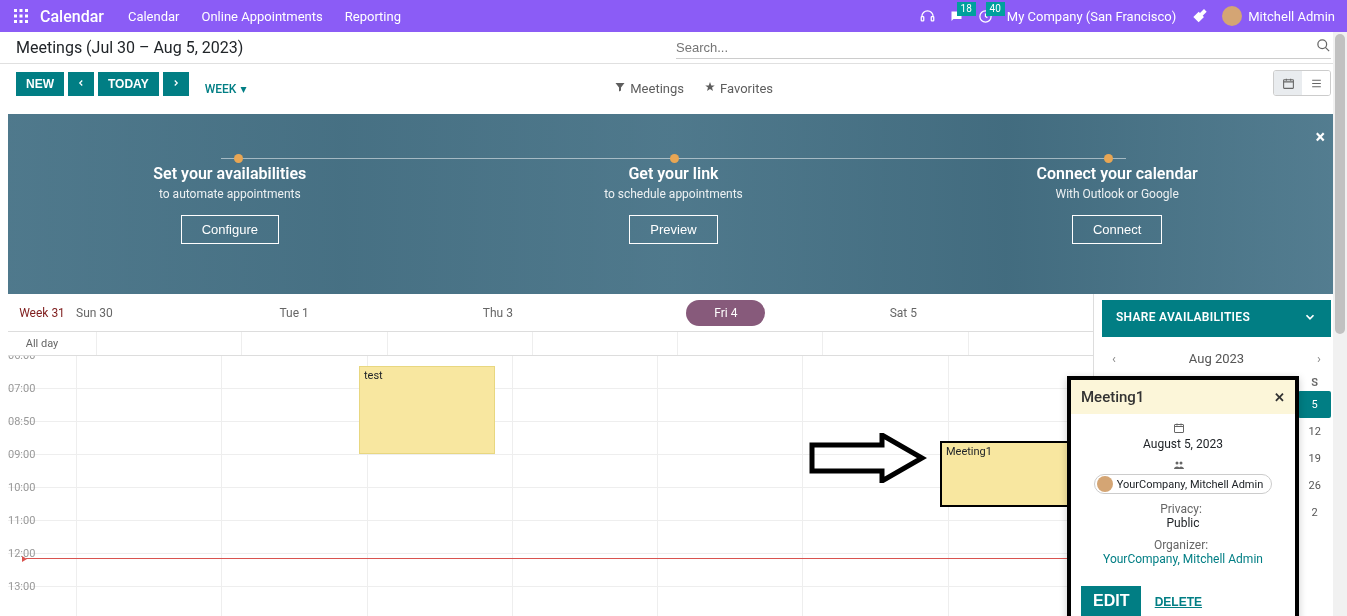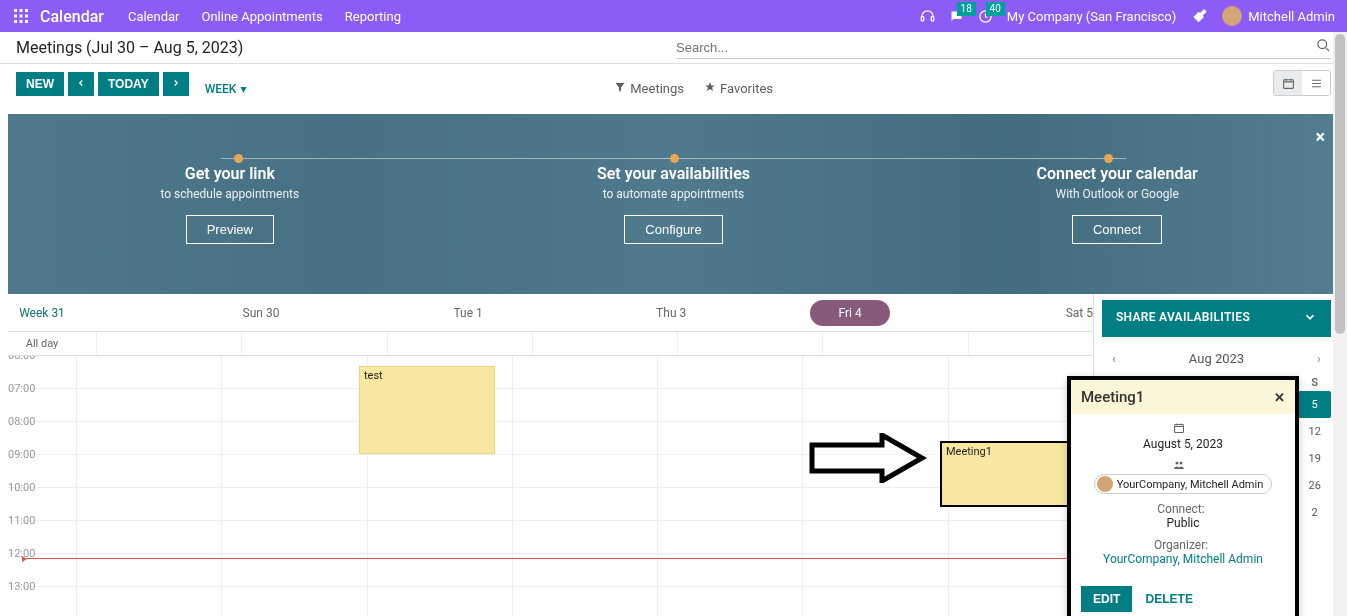--- a/index.html
+++ b/index.html
@@ -50,22 +50,22 @@
 .banner .progress-line { position: absolute; top: 44px; left: 16%; right: 16%; height: 1px; background: rgba(255,255,255,0.5); }
 .banner .dot { position: absolute; top: 40px; width: 9px; height: 9px; border-radius: 50%; background: #e8a654; }
 .banner .dot.d1 { left: 17%; }
 .banner .dot.d2 { left: 50%; margin-left: -4px; }
 .banner .dot.d3 { right: 17%; }
 
 
 .main { display: flex; height: 338px; margin: 0 8px; }
 .calendar-pane { flex: 1; display: flex; flex-direction: column; border-right: 1px solid #ddd; position: relative; }
 .day-headers { display: flex; height: 38px; border-bottom: 1px solid #ddd; }
-.week-label { width: 68px; display: flex; align-items: center; justify-content: center; font-size: 12px; color: #0f766e; }
-.day-header { flex: 1; display: flex; align-items: center; justify-content: flex-end; font-size: 12px; color: #666; cursor: pointer; }
+.week-label { width: 68px; display: flex; align-items: center; justify-content: center; font-size: 12px; color: #7f1d1d; }
+.day-header { flex: 1; display: flex; align-items: center; justify-content: flex-start; font-size: 12px; color: #666; cursor: pointer; }
 .day-header.active { }
 .day-header.active span { background: #875a7b; color: #fff; padding: 6px 28px; border-radius: 18px; }
 .allday-row { display: flex; height: 24px; border-bottom: 1px solid #ddd; gap: 20px; }
 .allday-label { width: 68px; display: flex; align-items: center; justify-content: center; font-size: 11px; color: #666; }
 .allday-cell { flex: 1; border-left: 1px solid #eee; }
 .time-grid { flex: 1; overflow: hidden; position: relative; }
 .time-rows { position: relative; }
 .time-row { display: flex; height: 33px; border-bottom: 1px solid #eee; }
 .time-label { width: 68px; padding-right: 8px; font-size: 11px; color: #999; position: relative; top: -7px; }
 .time-cell { flex: 1; border-left: 1px solid #eee; }
@@ -100,22 +100,22 @@
 .popover-title { font-size: 15px; font-weight: 500; color: #333; }
 .popover-close { cursor: pointer; font-weight: bold; color: #333; }
 .popover-body { padding: 8px 10px; font-size: 12px; }
 .popover-row { display: flex; align-items: center; margin-bottom: 8px; flex-direction: column; }
 .popover-row .picon { margin-right: 6px; color: #666; width: 14px; }
 .attendee-tag { border: 1px solid #ccc; border-radius: 12px; padding: 1px 8px 1px 2px; display: inline-flex; align-items: center; font-size: 11px; }
 .attendee-tag .av { width: 16px; height: 16px; border-radius: 50%; background: #d4a574; margin-right: 4px; }
 .popover-label { color: #666; margin-right: 4px; }
 .popover-link { color: #017e84; cursor: pointer; }
 .popover-actions { padding: 4px 10px; }
-.popover-actions .edit-btn { background: #017e84; color: #fff; border: none; padding: 6px 12px; font-size: 12px; font-weight: 600; cursor: pointer; margin-right: 10px; }
-.popover-actions .delete-btn { color: #017e84; background: none; border: none; font-size: 12px; font-weight: 600; cursor: pointer; }
+.popover-actions .edit-btn { background: #017e84; color: #fff; border: none; padding: 6px 12px; font-size: 16px; font-weight: 600; cursor: pointer; margin-right: 10px; }
+.popover-actions .delete-btn { color: #017e84; background: none; border: none; font-size: 12px; font-weight: 600; cursor: pointer; text-decoration: underline; }
 
 .scrollbar-stub { position: absolute; right: 0; top: 32px; bottom: 0; width: 14px; background: #f1f1f1; }
 .scrollbar-stub .thumb { position: absolute; left: 2px; right: 2px; top: 2px; height: 300px; background: #c1c1c1; border-radius: 5px; }
 </style>
 </head>
 <body>
 
 <div class="topbar">
   <span class="apps-icon">
     <svg width="14" height="14" viewBox="0 0 14 14">
@@ -228,28 +228,28 @@
   </div>
 </div>
 
 <div class="banner">
   <span class="close-x">×</span>
   <div class="progress-line"></div>
   <div class="dot d1"></div>
   <div class="dot d2"></div>
   <div class="dot d3"></div>
   <div class="step">
+    <div class="step-title">Set your availabilities</div>
+    <div class="step-sub">to automate appointments</div>
+    <button class="step-btn">Configure</button>
+  </div>
+  <div class="step">
     <div class="step-title">Get your link</div>
     <div class="step-sub">to schedule appointments</div>
     <button class="step-btn">Preview</button>
-  </div>
-  <div class="step">
-    <div class="step-title">Set your availabilities</div>
-    <div class="step-sub">to automate appointments</div>
-    <button class="step-btn">Configure</button>
   </div>
   <div class="step">
     <div class="step-title">Connect your calendar</div>
     <div class="step-sub">With Outlook or Google</div>
     <button class="step-btn">Connect</button>
   </div>
 </div>
 
 <div class="main">
   <div class="calendar-pane">
@@ -297,21 +297,21 @@
             <div class="time-label">07:00</div>
             <div class="time-cell"></div>
             <div class="time-cell"></div>
             <div class="time-cell"></div>
             <div class="time-cell"></div>
             <div class="time-cell"></div>
             <div class="time-cell"></div>
             <div class="time-cell"></div>
           </div>
         <div class="time-row">
-            <div class="time-label">08:00</div>
+            <div class="time-label">08:50</div>
             <div class="time-cell"></div>
             <div class="time-cell"></div>
             <div class="time-cell"></div>
             <div class="time-cell"></div>
             <div class="time-cell"></div>
             <div class="time-cell"></div>
             <div class="time-cell"></div>
           </div>
         <div class="time-row">
             <div class="time-label">09:00</div>
@@ -473,21 +473,21 @@
             <circle cx="16" cy="8" r="3"></circle>
             <path d="M2 20c0-3 3-5 6-5s6 2 6 5M12 20c0-3 2-5 4-5s6 2 6 5"></path>
           </svg>
       </span>
       <span class="attendee-tag">
         <span class="av"></span>
         <span>YourCompany, Mitchell Admin</span>
       </span>
     </div>
     <div class="popover-row">
-      <span class="popover-label">Connect:</span>
+      <span class="popover-label">Privacy:</span>
       <span>Public</span>
     </div>
     <div class="popover-row">
       <span class="popover-label">Organizer:</span>
       <span class="popover-link">YourCompany, Mitchell Admin</span>
     </div>
   </div>
   <div class="popover-actions">
     <button class="edit-btn">EDIT</button>
     <button class="delete-btn">DELETE</button>

